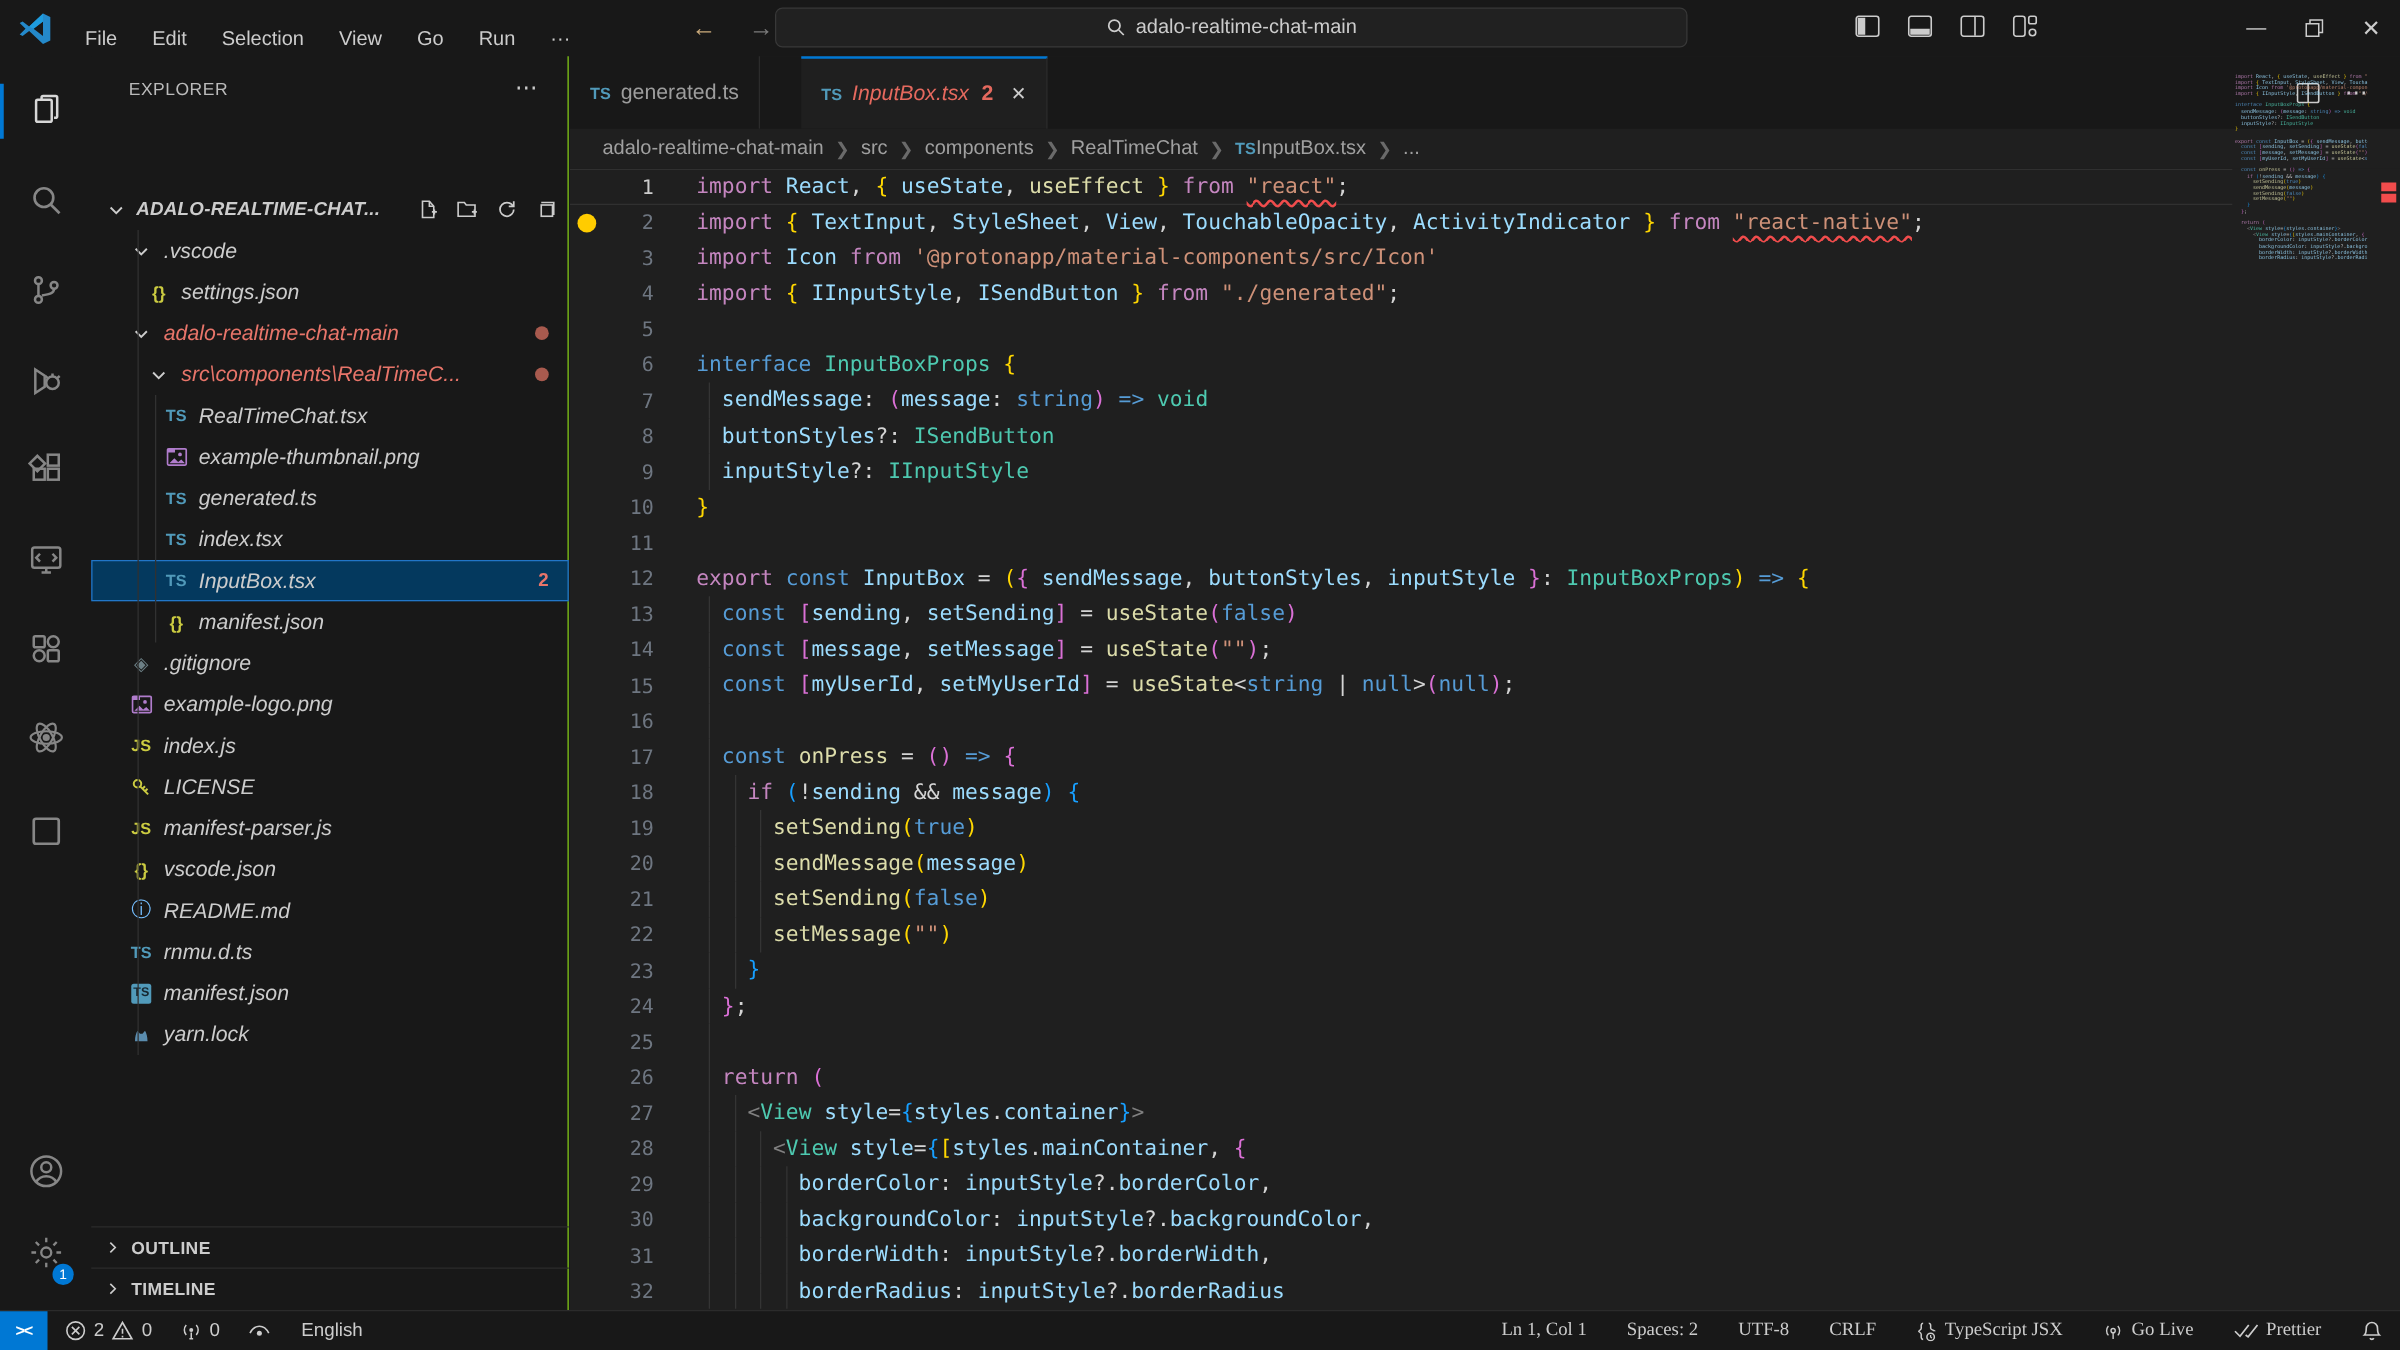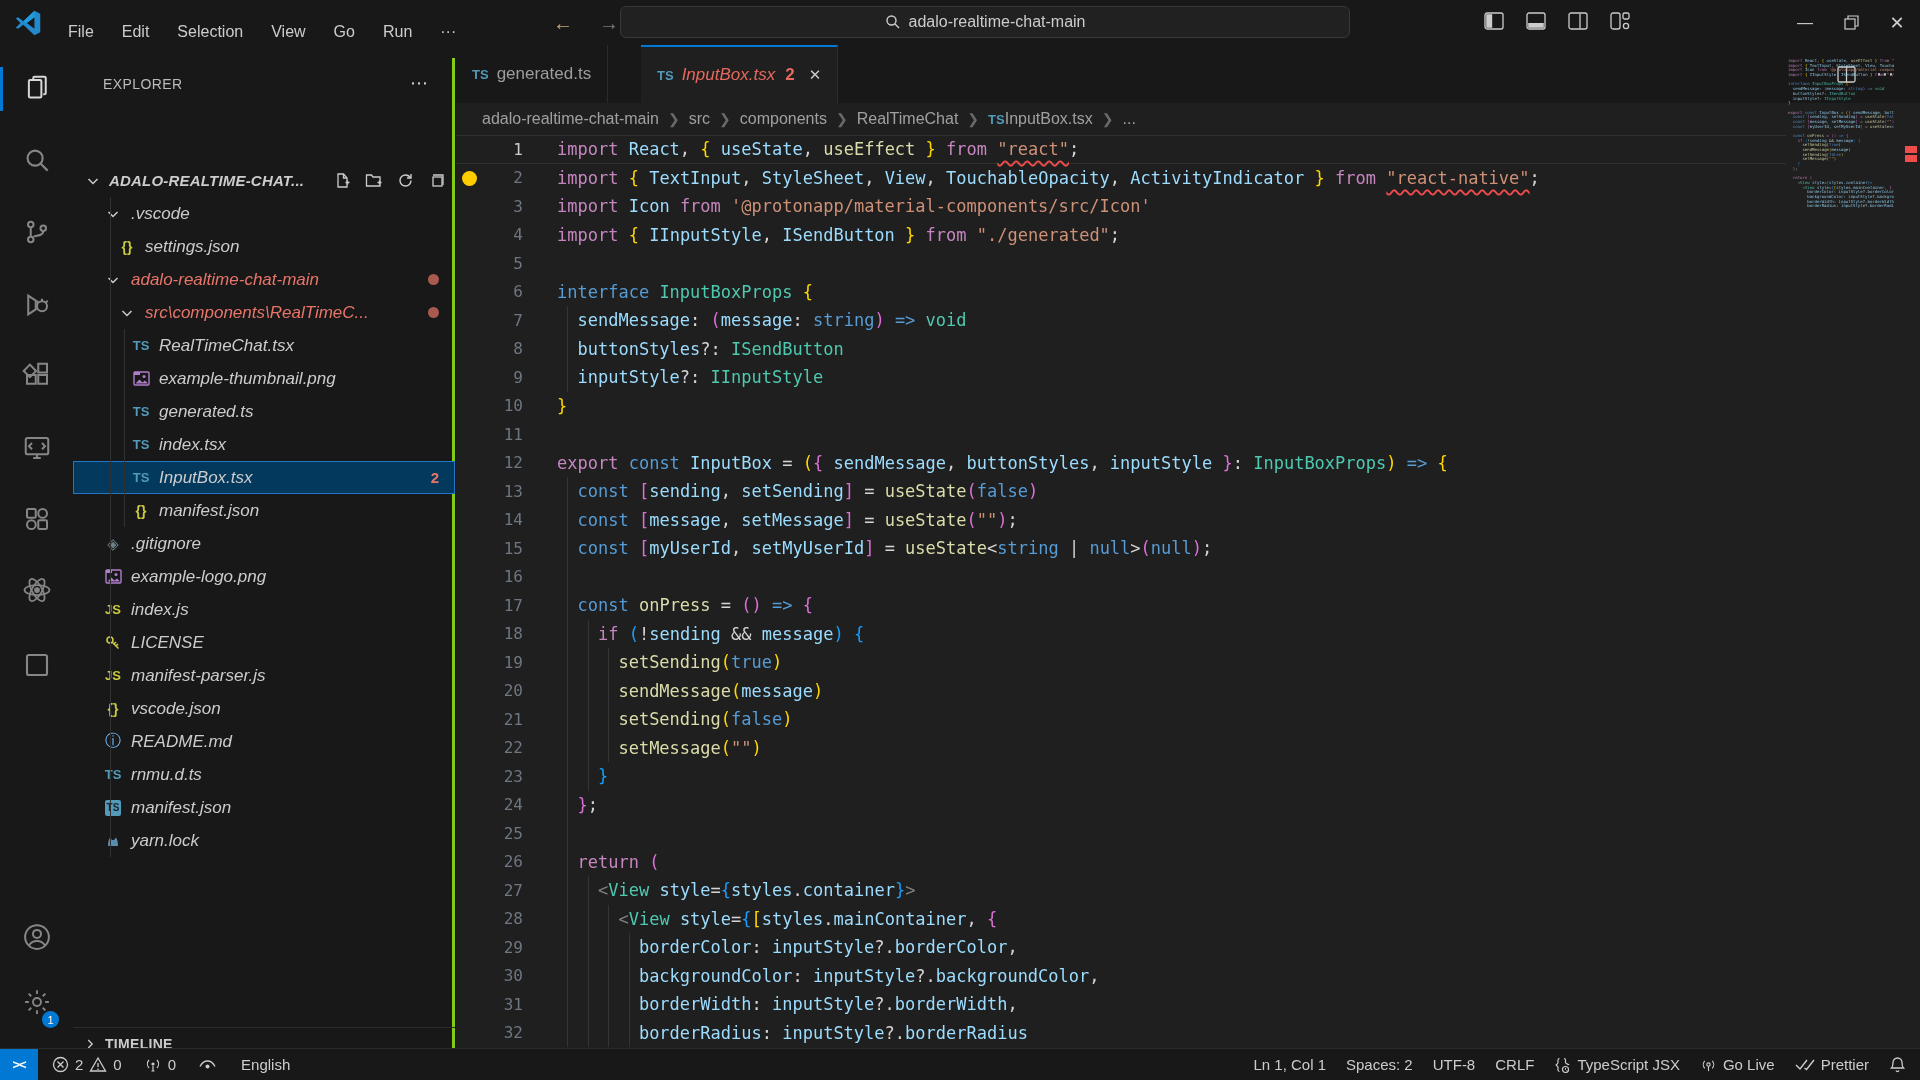--- a/index.html
+++ b/index.html
@@ -24,22 +24,22 @@
   
   .activitybar { position:absolute; left:0; top:45px; width:73px; height:1003px; background:#181818; }
   .act-icon { position:absolute; left:0; width:73px; height:58px; display:flex; align-items:center;
     justify-content:center; color:#868686; }
   .act-icon.active { color:#d7d7d7; }
   .act-indicator { position:absolute; left:0; width:3px; background:#0078d4; }
   .gear-badge { position:absolute; background:#0078d4; color:#fff; font-size:11px; width:17px; height:17px;
     border-radius:50%; display:flex; align-items:center; justify-content:center; }
 
   
-  .sidebar { position:absolute; left:73px; top:58px; width:382px; height:1003px; background:#181818;
-    border-right:3px solid #84cc16; }
+  .sidebar { position:absolute; left:73px; top:45px; width:382px; height:1003px; background:#181818;
+    border-right:1px solid #84cc16; }
   .sb-header { position:absolute; left:0; top:0; width:100%; height:50px; }
   .sb-title { position:absolute; left:30px; top:18px; font-size:14px; color:#bbbbbb; letter-spacing:.4px; }
   .sb-dots { position:absolute; right:22px; top:14px; color:#cccccc; font-size:18px; letter-spacing:2px; }
   .tree { position:absolute; left:0; top:0; width:100%; }
   .trow { position:absolute; left:0; width:382px; height:33px; display:flex; align-items:center; color:#cccccc;
     font-size:17px; }
   .trow .ticon { width:20px; height:20px; display:flex; align-items:center; justify-content:center; flex:none; }
   .trow .tlabel { margin-left:8px; white-space:nowrap;font-style:italic; }
   .trow.root-row .tlabel { font-weight:bold; font-size:15px; letter-spacing:.2px; margin-left:6px; }
   .trow.selected { background:#04395e; outline:1px solid #2276c7; outline-offset:-1px; }
@@ -87,21 +87,21 @@
   .minimap { position:absolute; left:1332px; top:14px; width:106px;
     font-family:"DejaVu Sans Mono","Liberation Mono",monospace; font-size:4px; line-height:4.7px; opacity:.85; }
   .mm-line { white-space:pre; overflow:hidden; height:4.7px; }
   .ruler { position:absolute; right:0; top:0; width:28px; height:1003px; }
   .ruler .tick { position:absolute; right:3px; width:12px; height:7px; background:#f14c4c; }
 
   
   .statusbar { position:absolute; left:0; top:1048px; width:1920px; height:32px; background:#181818;
     border-top:1px solid #2b2b2b; color:#cccccc; font-size:15px; }
   .sb-left { position:absolute; left:0; top:0; height:31px; display:flex; align-items:center; }
-  .sb-right { position:absolute; right:14px; top:0; height:31px; display:flex; align-items:center; gap:20px; }
+  .sb-right { position:absolute; right:14px; top:0; height:31px; display:flex; align-items:center; gap:32px;font-family:Liberation Serif, serif; }
   .remote { width:38px; height:31px; background:#0078d4; color:#ffffff; display:flex; align-items:center;
     justify-content:center; font-weight:bold; font-size:13px; letter-spacing:-1px; }
   .sb-item { display:flex; align-items:center; gap:6px; }
   svg { display:block; }
 </style>
 </head>
 <body>
 
 <div class="window">
 
@@ -435,20 +435,28 @@
           <span class="ticon" style="margin-left: 30px;">
             <svg width="16" height="16" viewBox="0 0 16 16">
               <path d="M3 13c0-4 .8-6.5 2-8.5L7 7h2l2-2.5c1.2 2 2 4.5 2 8.5z" fill="#5a8cae"></path>
             </svg>
           </span>
           <span class="tlabel">yarn.lock</span>
           <div class="row-right"></div>
         </div>
         <div class="tree-guide" style="left: 37px; top: 139px; height: 660px;"></div>
         <div class="tree-guide" style="left: 51px; top: 271px; height: 198px;"></div>
+      </div>
+  <div class="sb-section" style="top: 936px;">
+        <span class="chev">
+          <svg width="14" height="14" viewBox="0 0 16 16">
+            <path d="M6 3.5L10.5 8 6 12.5" fill="none" stroke="#cccccc" stroke-width="1.5"></path>
+          </svg>
+        </span>
+        <span>OUTLINE</span>
       </div>
       <div class="sb-section" style="top: 969px;">
         <span class="chev">
           <svg width="14" height="14" viewBox="0 0 16 16">
             <path d="M6 3.5L10.5 8 6 12.5" fill="none" stroke="#cccccc" stroke-width="1.5"></path>
           </svg>
         </span>
         <span>TIMELINE</span>
       </div>
     </div>

